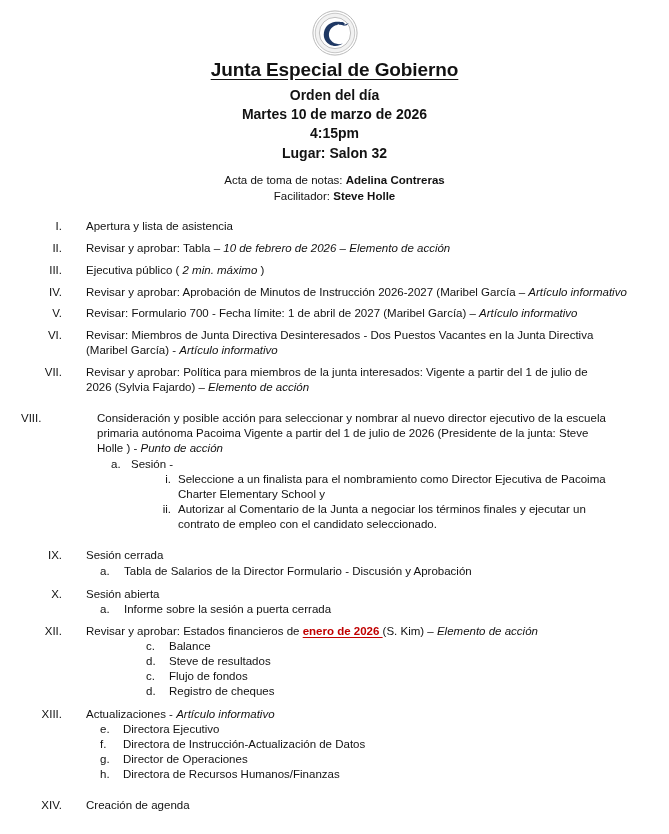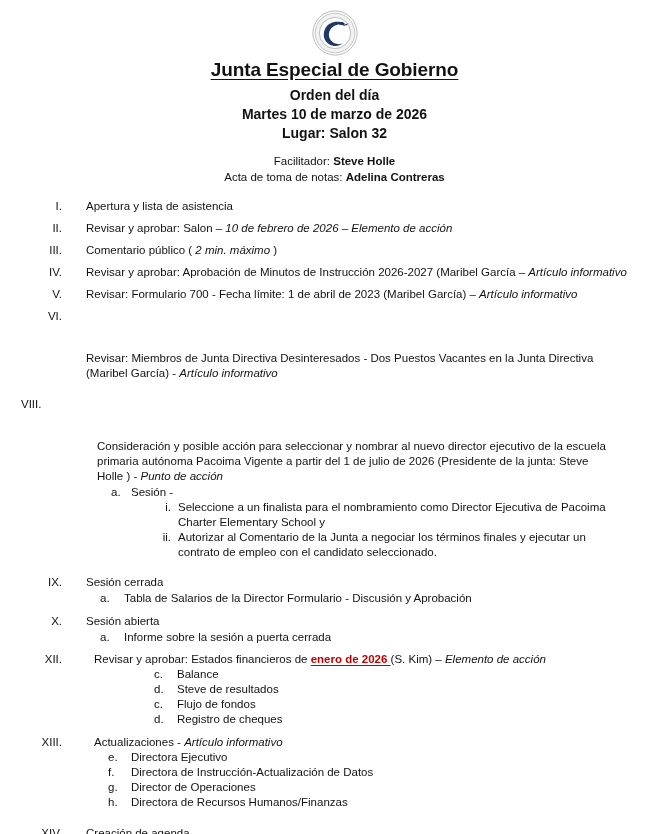--- a/index.html
+++ b/index.html
@@ -62,21 +62,21 @@
   .agenda {
     margin-top: 14px;
     font-size: 11.5px;
   }
 
   .item {
     display: flex;
     align-items: flex-start;
     margin-bottom: 7px;
   }
-  .item.tight { margin-bottom: 2px; gap: 8px; }
+  .item.tight { margin-bottom: 2px; }
   .item.gap-lg { margin-top: 16px; margin-bottom: 2px; }
   .item.gap-sm { margin-top: 8px; }
 
   .num {
     flex: 0 0 52px;
     width: 52px;
     text-align: right;
     padding-right: 0;
     font-size: 11.5px;
     line-height: 1.3;
@@ -85,21 +85,21 @@
     text-align: left;
     padding-left: 11px;
   }
 
   .body {
     flex: 1 1 auto;
     padding-left: 24px;
     line-height: 1.3;
     max-width: 548px;
   }
-  .body.narrow { max-width: 520px; margin-top: 42px; }
+  .body.narrow { max-width: 520px; }
 
   b  { font-weight: normal; }
   i  { font-style: italic; }
 
   .redlink {
     color: #c00000;
     font-weight: bold;
     text-decoration: underline;
     text-underline-offset: 2px;
   }
@@ -153,66 +153,71 @@
                  C58 76, 47 74, 41 66 C34 57, 36 44, 45 37 C52 31, 63 30, 71 35 Z" fill="#1f3864"></path>
         <path d="M69 27 C63 25, 56 26, 51 30 C57 29, 63 30, 67 33 Z" fill="#1f3864"></path>
         <circle cx="57" cy="33" r="1.8" fill="#ffffff"></circle>
         <path d="M72 31 L80 29 L73 35 Z" fill="#1f3864"></path>
       </svg>
     </div>
 
     <div class="doc-title">Junta Especial de Gobierno</div>
     <div class="subline">Orden del día</div>
     <div class="subline">Martes 10 de marzo de 2026</div>
+    <div class="subline">4:15pm</div>
     <div class="subline">Lugar: Salon 32</div>
 
     <div class="credits">
       <div>
+        <span class="lbl">Acta de toma de notas: </span><span class="nm">Adelina Contreras</span>
+      </div>
+      <div>
         <span class="lbl">Facilitador: </span><span class="nm">Steve Holle</span>
-      </div>
-      <div>
-        <span class="lbl">Acta de toma de notas: </span><span class="nm">Adelina Contreras</span>
       </div>
     </div>
   </div>
 
   <div class="agenda">
 
     <div class="item">
       <div class="num">I.</div>
       <div class="body">
         <b>Apertura y lista de asistencia</b>
       </div>
     </div>
 
     <div class="item">
       <div class="num">II.</div>
-      <div class="body"><span>Revisar y aprobar: </span><b>Salon – </b><b><i>10 de febrero de 2026</i></b><span> – </span><i>Elemento de acción</i></div>
+      <div class="body"><span>Revisar y aprobar: </span><b>Tabla – </b><b><i>10 de febrero de 2026</i></b><span> – </span><i>Elemento de acción</i></div>
     </div>
 
     <div class="item">
       <div class="num">III.</div>
-      <div class="body"><b>Comentario público </b><b>( </b><i>2 min. máximo</i><b> )</b></div>
+      <div class="body"><b>Ejecutiva público </b><b>( </b><i>2 min. máximo</i><b> )</b></div>
     </div>
 
     <div class="item">
       <div class="num">IV.</div>
       <div class="body"><span>Revisar y aprobar: </span><b>Aprobación de Minutos de Instrucción 2026-2027 (Maribel García – </b><i>Artículo informativo</i></div>
     </div>
 
     <div class="item">
       <div class="num">V.</div>
-      <div class="body"><span>Revisar: </span><b>Formulario 700 - Fecha límite: 1 de abril de 2023 (Maribel García) </b><span>– </span><i>Artículo informativo</i></div>
+      <div class="body"><span>Revisar: </span><b>Formulario 700 - Fecha límite: 1 de abril de 2027 (Maribel García) </b><span>– </span><i>Artículo informativo</i></div>
     </div>
 
     <div class="item">
       <div class="num">VI.</div>
       <div class="body narrow"><span>Revisar: </span><b>Miembros de Junta Directiva Desinteresados - Dos Puestos Vacantes en la Junta Directiva (Maribel García) </b><span>- </span><i>Artículo informativo</i></div>
     </div>
 
+    <div class="item">
+      <div class="num">VII.</div>
+      <div class="body narrow"><span>Revisar y aprobar: </span><b>Política para miembros de la junta interesados: Vigente a partir del 1 de julio de 2026 (Sylvia Fajardo) </b><span>– </span><i>Elemento de acción</i></div>
+    </div>
 
     <div class="item gap-lg">
       <div class="num left-wide">VIII.</div>
       <div class="body narrow"><b>Consideración y posible acción para seleccionar y nombrar al nuevo director ejecutivo de la escuela primaria autónoma Pacoima Vigente a partir del 1 de julio de 2026 (Presidente de la junta: Steve Holle ) </b><span>- </span><i>Punto de acción</i>
 
         <ul class="sub lvl1">
           <li>
             <span class="mk">a.</span>
             <span class="tx">Sesión -</span>
           </li>

